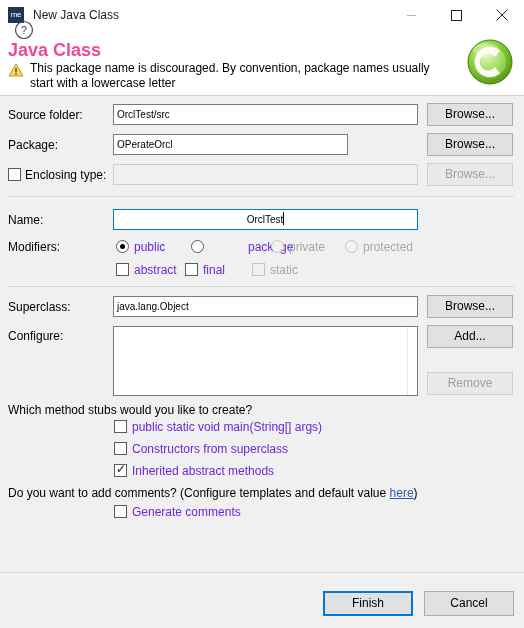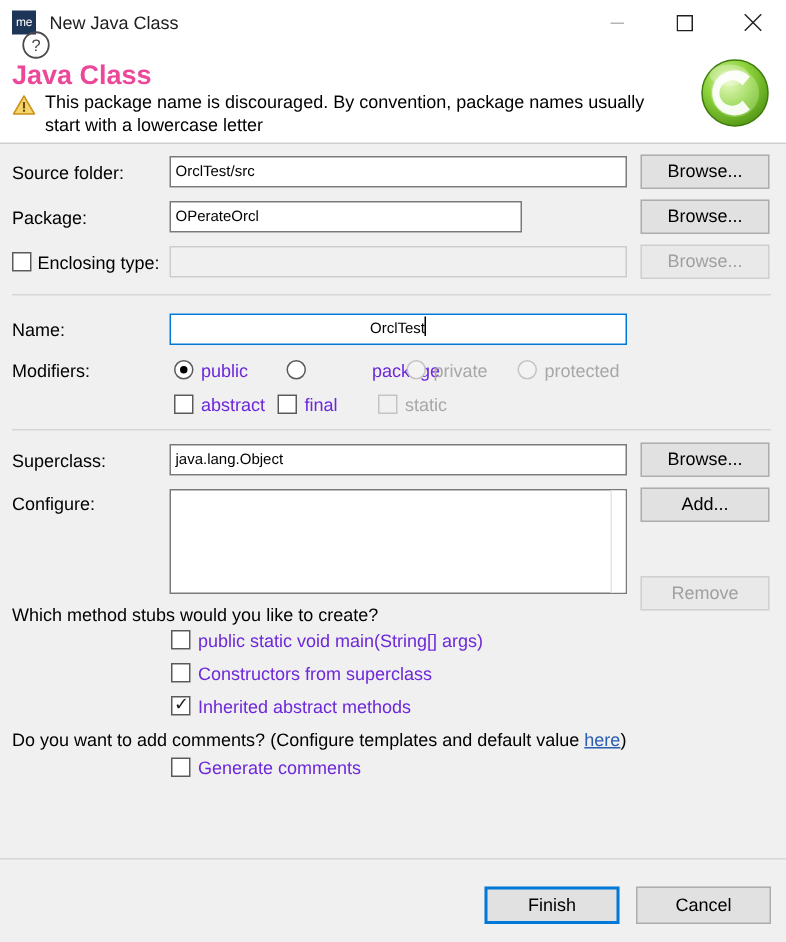--- a/index.html
+++ b/index.html
@@ -390,21 +390,21 @@
       <div class="tfield" style="top:0px; width:305px;">java.lang.Object</div>
       <div class="btn" style="top:-1px;">Browse...</div>
     </div>
 
     <div class="row" style="top:230px;">
       <span class="lbl" style="top:3px;">Configure:</span>
       <div class="listbox" style="top:0px;">
         <div class="vtrack"></div>
       </div>
       <div class="btn" style="top:-1px;">Add...</div>
-      <div class="btn disabled" style="top:58px;">Remove</div>
+      <div class="btn disabled" style="top:46px;">Remove</div>
     </div>
 
     <div class="qtext" style="top:307px;">Which method stubs would you like to create?</div>
 
     <div class="row" style="top:324px;">
       <span class="cbox" style="left:114px; top:0px;"></span>
       <span class="opt-label" style="left:132px; top:0px;">public static void main(String[] args)</span>
     </div>
     <div class="row" style="top:346px;">
       <span class="cbox" style="left:114px; top:0px;"></span>

